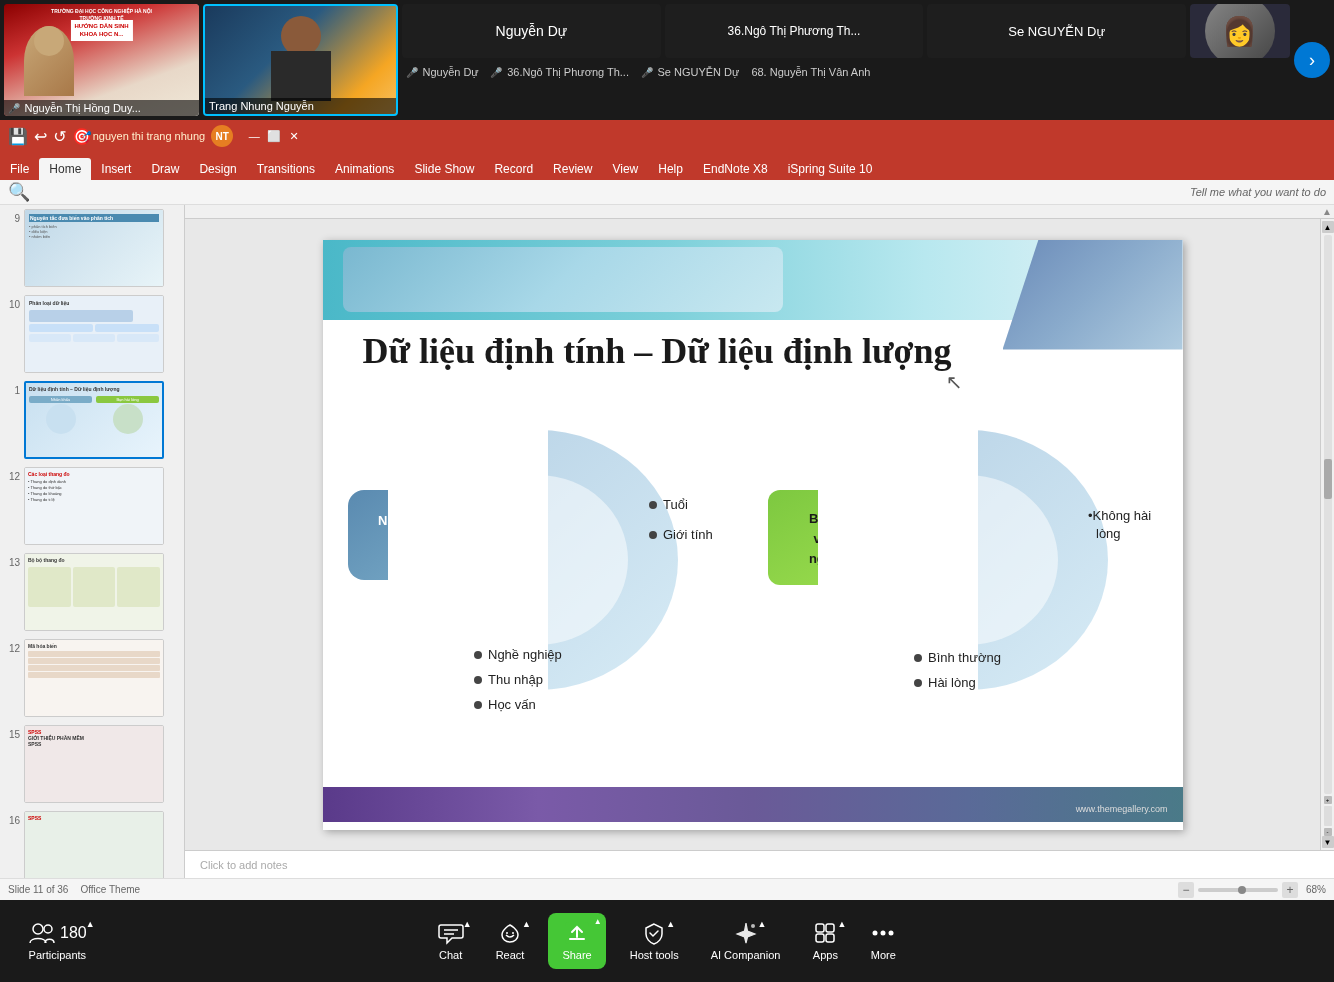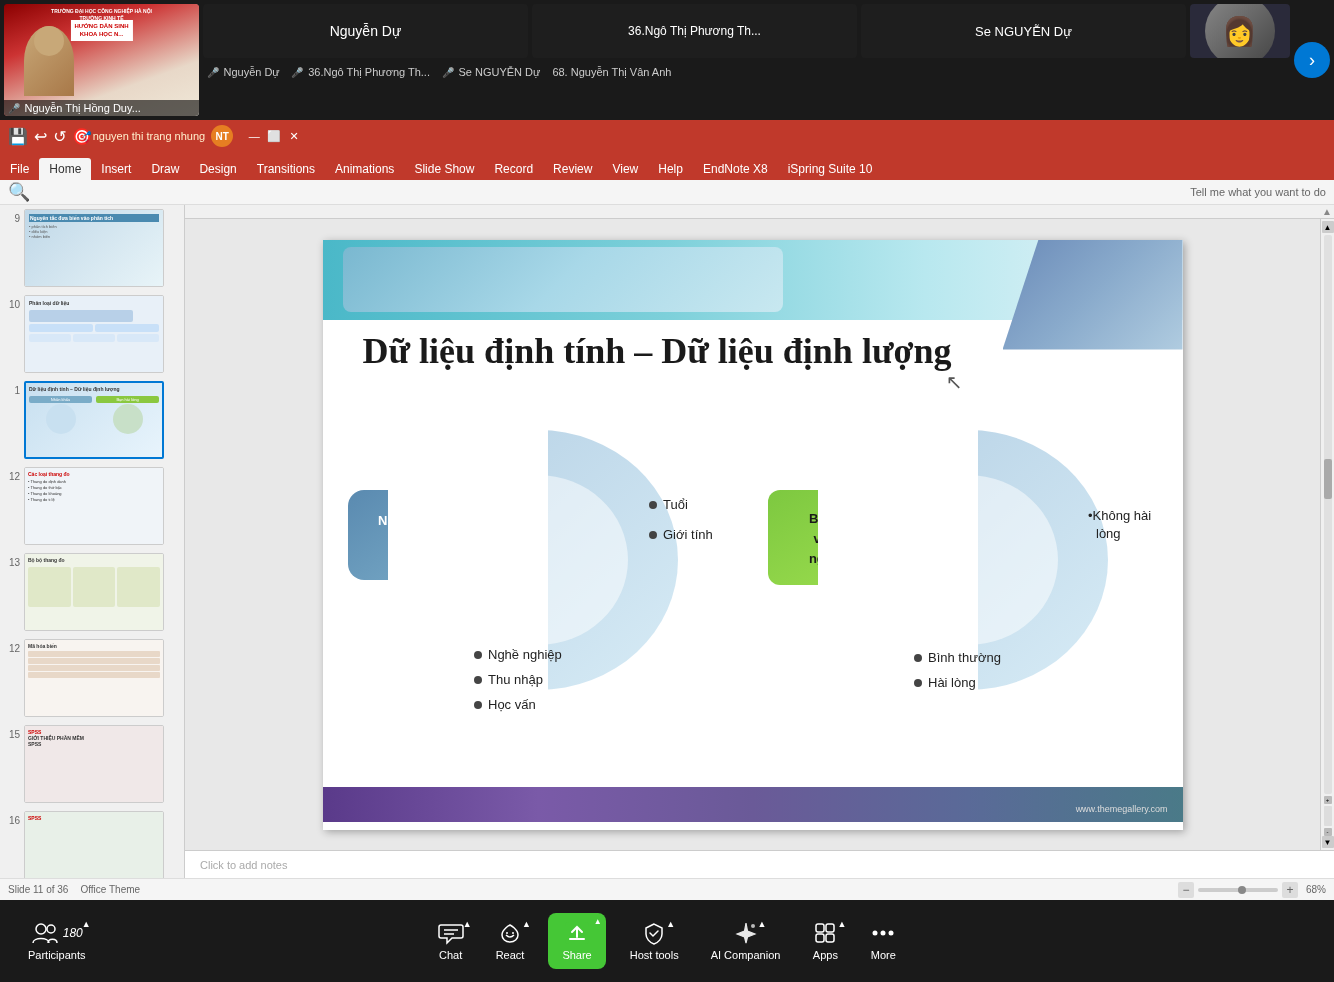--- a/index.html
+++ b/index.html
@@ -138,20 +138,21 @@
       gap: 4px;
       height: 24px;
     }
     .ribbon-search {
       margin-left: auto;
       display: flex;
       align-items: center;
       gap: 4px;
       font-size: 11px;
       color: #666;
+      font-style: italic;
     }
 
     
     .main-area {
       display: flex;
       flex: 1;
       overflow: hidden;
     }
 
     
@@ -443,23 +444,22 @@
     .chevron-up {
       position: absolute;
       top: -2px;
       right: -8px;
       color: #fff;
       font-size: 9px;
     }
     .badge-count {
       background: transparent;
       color: #fff;
-      font-size: 12px;
+      font-size: 16px;
       margin-left: 4px;
-      font-style: italic;
     }
 
     
     .share-btn {
       background: #45c736;
       border-radius: 8px;
       padding: 8px 14px;
       display: flex;
       flex-direction: column;
       align-items: center;
@@ -531,20 +531,32 @@
 
       <div style="position:absolute;bottom:20px;left:20px;width:50px;height:70px;background:linear-gradient(135deg,#c8a878,#a87848);border-radius:50% 50% 0 0;"></div>
       <div style="position:absolute;bottom:60px;left:30px;width:30px;height:30px;background:#c8a878;border-radius:50%;"></div>
     </div>
     <div class="name-bar">
       <span class="mic-icon">🎤</span>
       <span>Nguyễn Thị Hồng Duy...</span>
     </div>
   </div>
 
+  <div class="video-tile video-bg-2 active" style="width:195px">
+    <div style="width:100%;height:100%;background:linear-gradient(135deg,#1a3a5c 0%,#2a5a80 40%,#f5a623 80%, #f8c060 100%);position:relative;overflow:hidden;">
+
+      <div style="position:absolute;bottom:18px;left:50%;transform:translateX(-50%);width:60px;height:80px;">
+        <div style="width:40px;height:40px;background:#8a5a3a;border-radius:50%;margin:0 auto;"></div>
+        <div style="width:60px;height:50px;background:#2a2a2a;border-radius:0;margin-top:-5px;"></div>
+      </div>
+    </div>
+    <div class="name-bar">
+      <span>Trang Nhung Nguyễn</span>
+    </div>
+  </div>
 
   <div style="display:flex;flex-direction:column;flex:1;height:112px;gap:2px;">
     <div style="display:flex;gap:4px;height:54px;">
 
       <div style="display:flex;flex-direction:column;align-items:center;justify-content:center;flex:1;background:#1e1e1e;border-radius:4px;padding:4px;">
         <div style="font-size:14px;color:#fff;font-weight:500;">Nguyễn Dự</div>
       </div>
       <div style="display:flex;flex-direction:column;align-items:center;justify-content:center;flex:1;background:#1e1e1e;border-radius:4px;padding:4px;">
         <div style="font-size:12px;color:#fff;font-weight:500;">36.Ngô Thị Phương Th...</div>
       </div>

